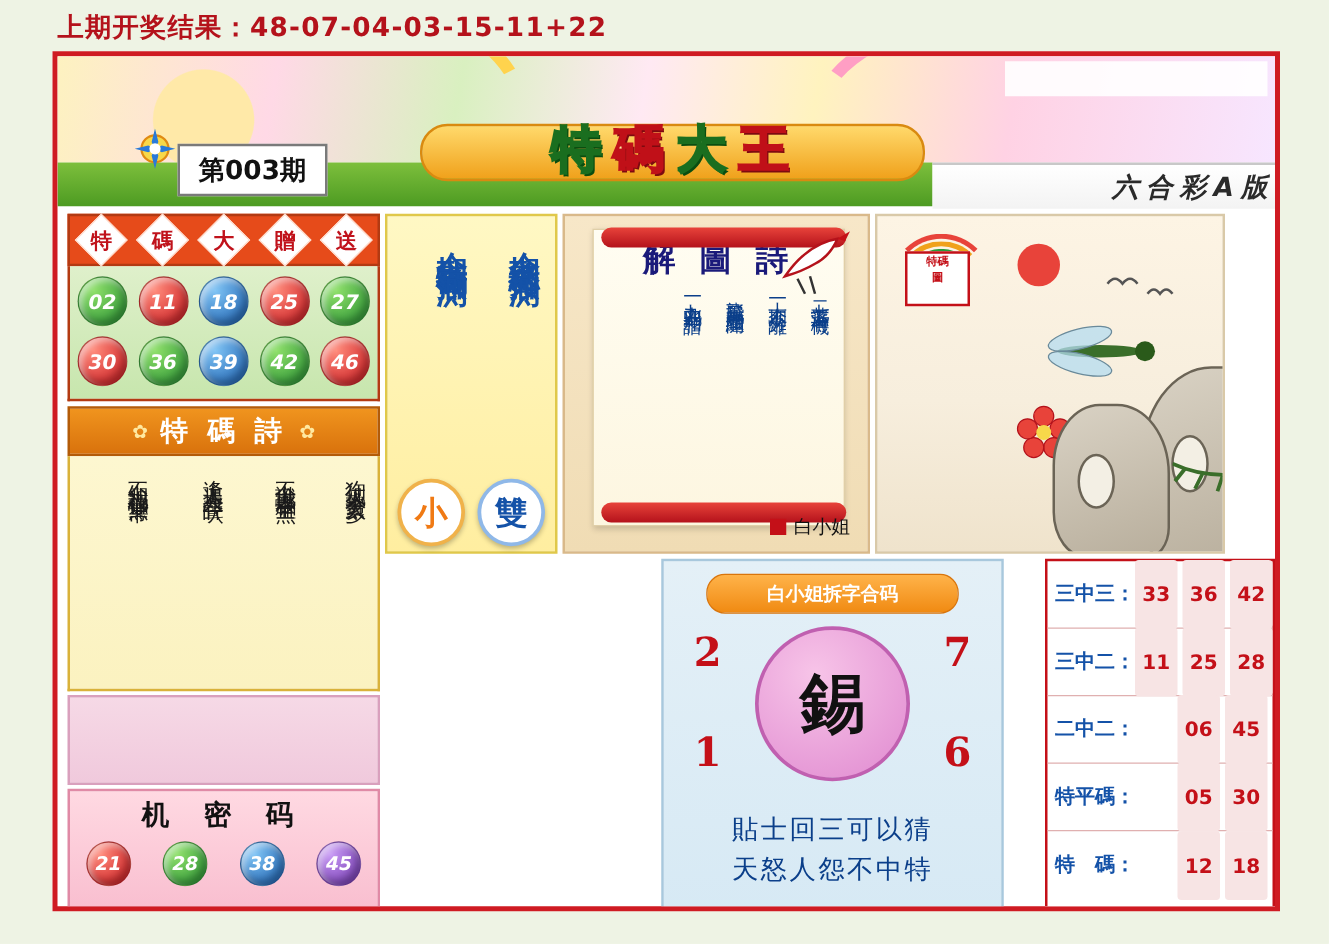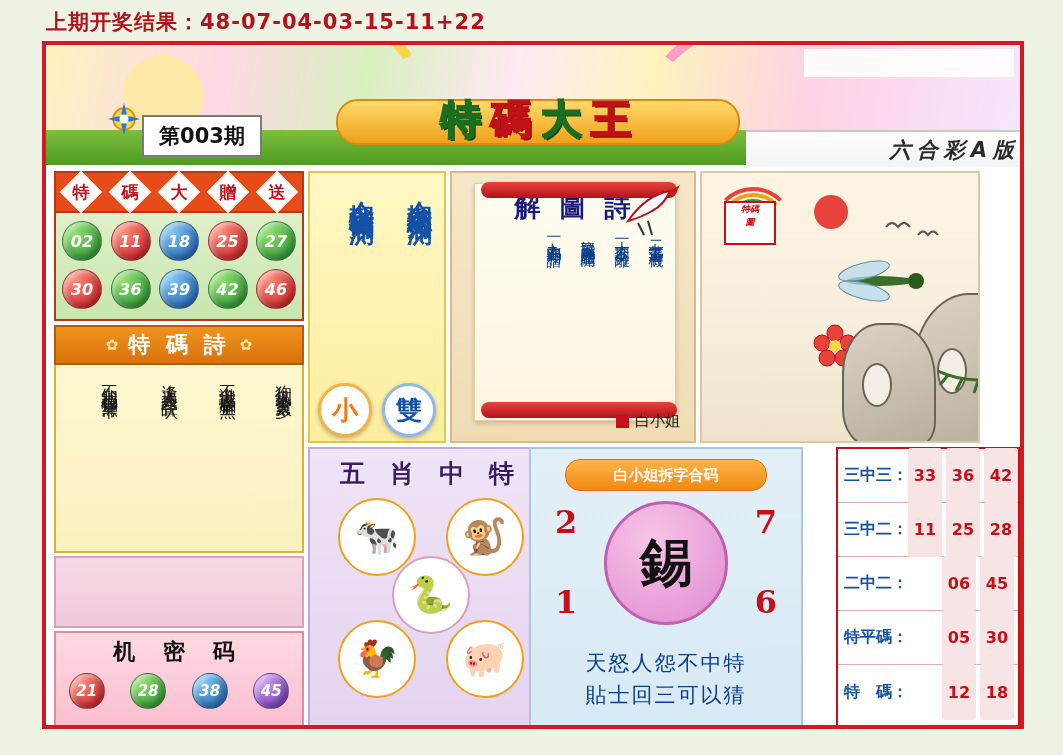--- a/index.html
+++ b/index.html
@@ -229,21 +229,21 @@
   .sig{
     position:absolute;right:14px;bottom:10px;display:flex;align-items:center;gap:6px;
   }
   .sig .sq{width:13px;height:13px;background:#c41018;}
   .sig .nm{font-size:15px;color:#111;}
 
   
   .picbox{
     position:absolute;left:654px;top:126px;width:280px;height:272px;
     background:linear-gradient(180deg,#fdf4e4 0%,#f7eedd 55%,#efe3cc 100%);
-    border:2px solid #d9c9a8;box-sizing:border-box;overflow:hidden;font-style:italic;
+    border:2px solid #d9c9a8;box-sizing:border-box;overflow:hidden;
   }
   .sun{position:absolute;left:112px;top:22px;width:34px;height:34px;border-radius:50%;background:#e8433a;}
   .rock{
     position:absolute;background:linear-gradient(160deg,#d9d2c4,#b8ae9c);
     border:2px solid #6b6456;border-radius:40% 45% 20% 30%;
   }
   .rock.r1{left:140px;top:150px;width:90px;height:120px;}
   .rock.r2{left:210px;top:120px;width:110px;height:152px;border-radius:50% 30% 10% 20%;}
   .hole{position:absolute;background:#f3efe4;border:2px solid #6b6456;border-radius:50%;}
   .h1{left:160px;top:190px;width:26px;height:40px;}
@@ -505,44 +505,34 @@
       <div class="hole h1"></div>
       <div class="hole h2"></div>
       <svg class="cherry" viewBox="0 0 80 60">
         <path d="M0 10 q30 14 70 6" stroke="#3a6e2a" stroke-width="3" fill="none"></path>
         <path d="M10 14 l-8 10 M24 18 l-6 12 M40 20 l-4 12" stroke="#3a6e2a" stroke-width="3"></path>
         <circle cx="58" cy="30" r="8" fill="#e8433a"></circle>
         <circle cx="74" cy="24" r="8" fill="#e8433a"></circle>
       </svg>
     </div>
 
-    <div class="wuxiao">
-      <div class="ttl">五 肖 中 特</div>
-      <div class="grid4">
-        <div class="animal a1">🐄</div>
-        <div class="animal a2">🐒</div>
-        <div class="animal a3">🐍</div>
-        <div class="animal a4">🐓</div>
-        <div class="animal a5">🐖</div>
-      </div>
-    </div>
 
     <div class="midbox">
       <div class="pill">白小姐拆字合码</div>
       <div class="circbox">
         <div class="cn tl">2</div>
         <div class="cn tr">7</div>
         <div class="cn bl">1</div>
         <div class="cn br">6</div>
         <div class="bigcirc">
           <span>錫</span>
         </div>
       </div>
+      <div class="midtxt">貼士回三可以猜</div>
       <div class="midtxt">天怒人怨不中特</div>
-      <div class="midtxt">貼士回三可以猜</div>
     </div>
 
     <div class="rtable">
 
       <div class="trow">
         <div class="lab">三中三：</div>
         <div class="nums">
           <b>33</b>
           <b>36</b>
           <b>42</b>

